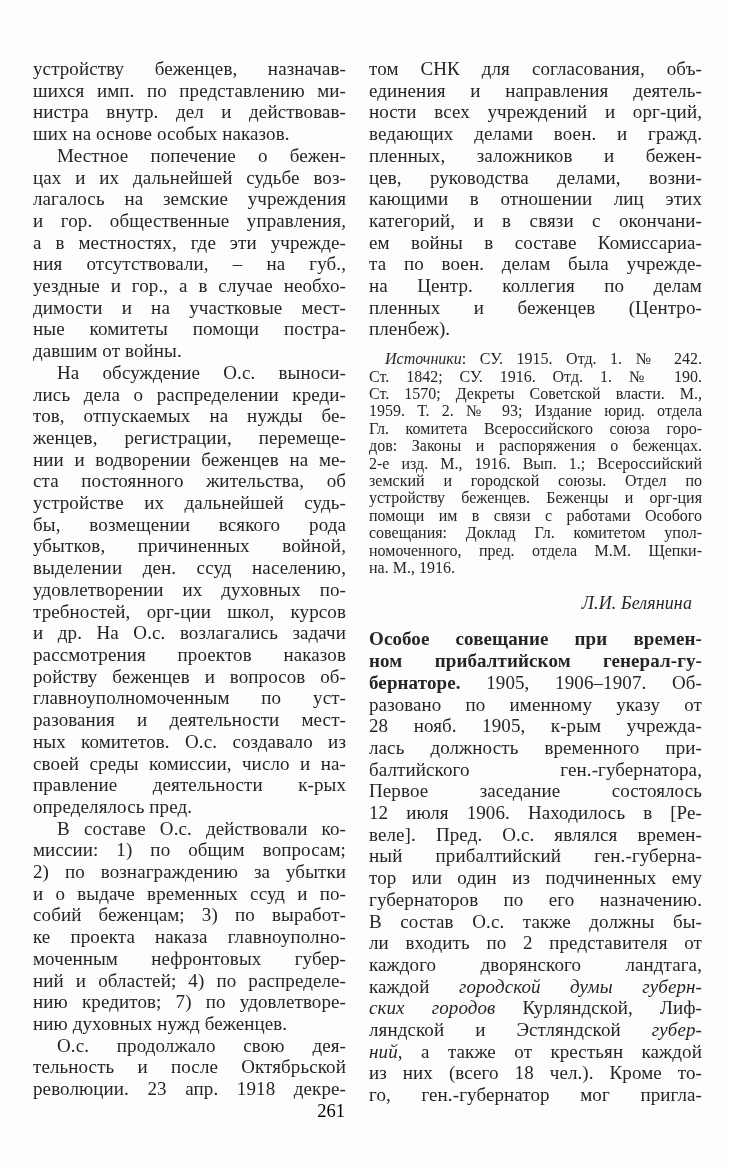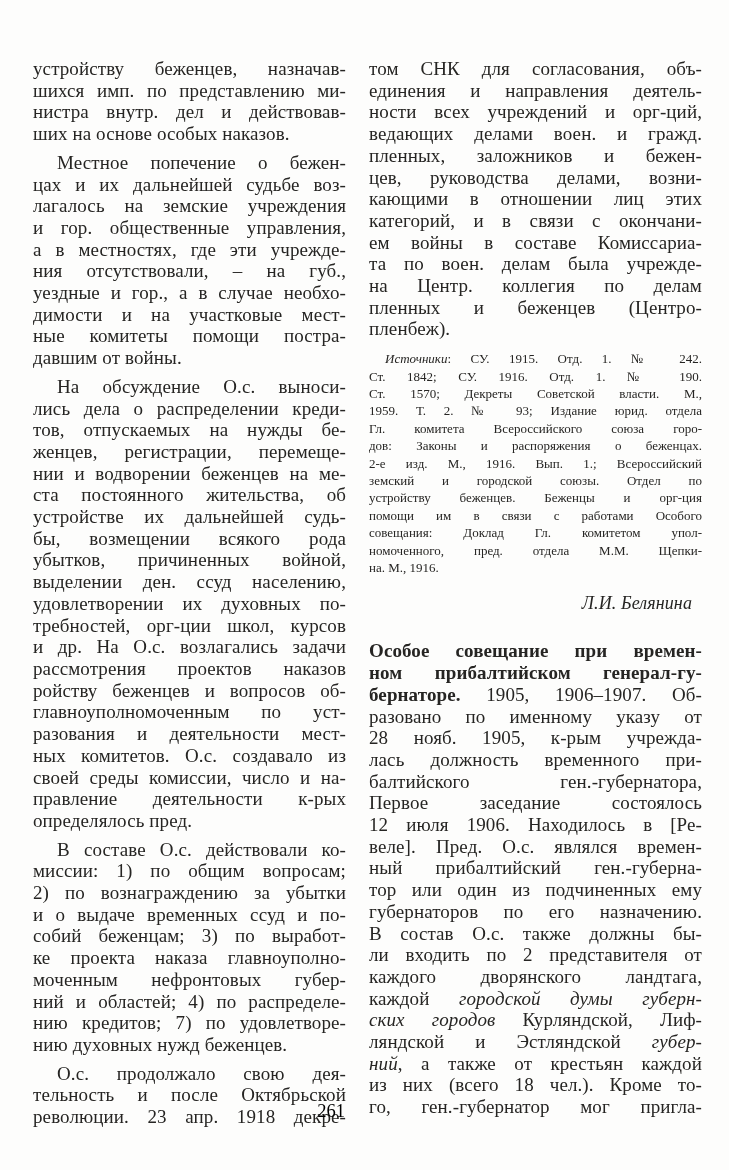--- a/index.html
+++ b/index.html
@@ -25,38 +25,38 @@
   }
   .col-left  { left: 33px;  width: 313px; }
   .col-right { left: 369px; width: 333px; }
   .para { margin: 0; }
   .line {
     text-align: justify;
     text-align-last: justify;
     white-space: normal;
     letter-spacing: 0.1px;
   }
-  .line.indent { text-indent: 24px; margin-top: 7px; }
+  .line.indent { text-indent: 24px; }
   .line.last { text-align-last: left; }
   .sources { margin-top: 10px; }
   .sources .line {
-    font-size: 13px;
+    font-size: 16px;
     line-height: 17.4px;
     letter-spacing: 0px;
   }
   .sources .line.indent { text-indent: 16px; }
   .author { margin-top: 17px; }
   .author .line {
     text-align: center;
     text-align-last: right;
     padding-right: 10px;
     font-size: 18px;
     line-height: 20px;
   }
-  .entry { margin-top: 27px; }
+  .entry { margin-top: 15px; }
   .b { font-weight: bold; }
   .i { font-style: italic; }
   .page-number {
     position: absolute;
     left: 300px; top: 1101px;
     width: 62px;
     text-align: center;
     font-size: 18.5px;
     color: #000000;
   }

